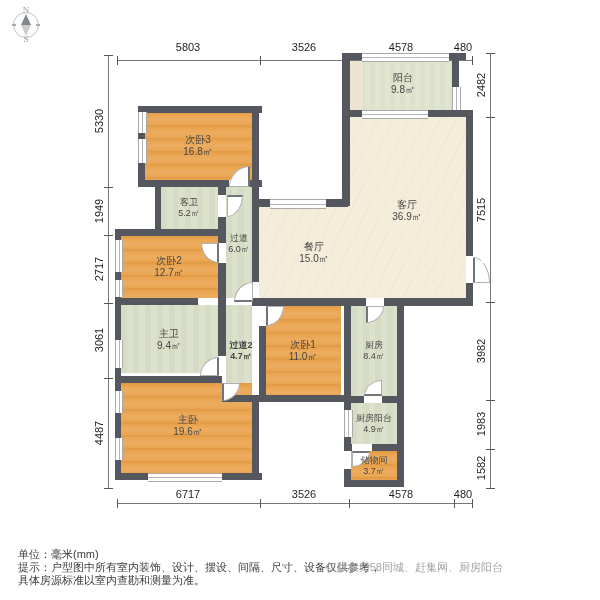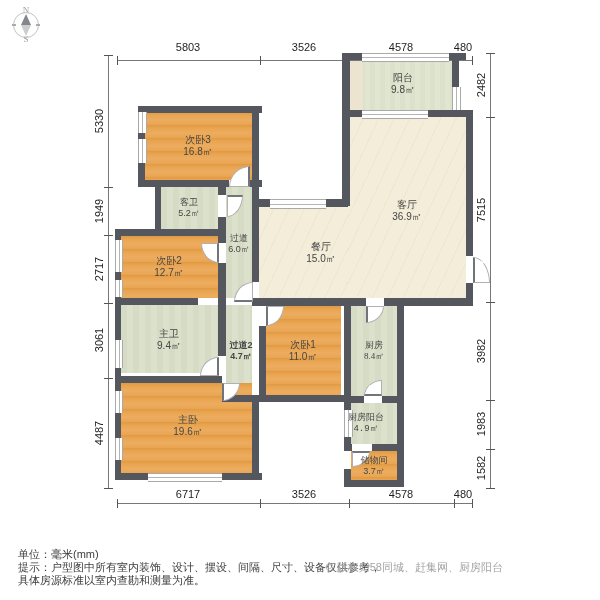--- a/index.html
+++ b/index.html
@@ -135,37 +135,37 @@
     <span class="rarea">4.7㎡</span>
   </div>
   <div class="rlabel" style="left:188px;top:426px;">
     <span class="rname">主卧</span>
     <span class="rarea">19.6㎡</span>
   </div>
   <div class="rlabel" style="left:303px;top:351px;">
     <span class="rname">次卧1</span>
     <span class="rarea">11.0㎡</span>
   </div>
-  <div class="rlabel" style="left:321px;top:253px;">
+  <div class="rlabel" style="left:314px;top:253px;">
     <span class="rname">餐厅</span>
     <span class="rarea">15.0㎡</span>
   </div>
   <div class="rlabel" style="left:407px;top:211px;">
     <span class="rname">客厅</span>
     <span class="rarea">36.9㎡</span>
   </div>
   <div class="rlabel" style="left:403px;top:84px;">
     <span class="rname">阳台</span>
     <span class="rarea">9.8㎡</span>
   </div>
-  <div class="rlabel small" style="left:374px;top:351px;font-family:Liberation Serif, serif;">
+  <div class="rlabel small" style="left:374px;top:351px;">
     <span class="rname">厨房</span>
     <span class="rarea">8.4㎡</span>
   </div>
-  <div class="rlabel small" style="left:366px;top:424px;font-family:Liberation Mono, monospace;">
+  <div class="rlabel small" style="left:374px;top:424px;">
     <span class="rname">厨房阳台</span>
     <span class="rarea">4.9㎡</span>
   </div>
   <div class="rlabel small" style="left:374px;top:466px;">
     <span class="rname">储物间</span>
     <span class="rarea">3.7㎡</span>
   </div>
 
   <div class="dim-h" style="left:188px;top:47px;">5803</div>
   <div class="dim-h" style="left:304px;top:47px;">3526</div>

